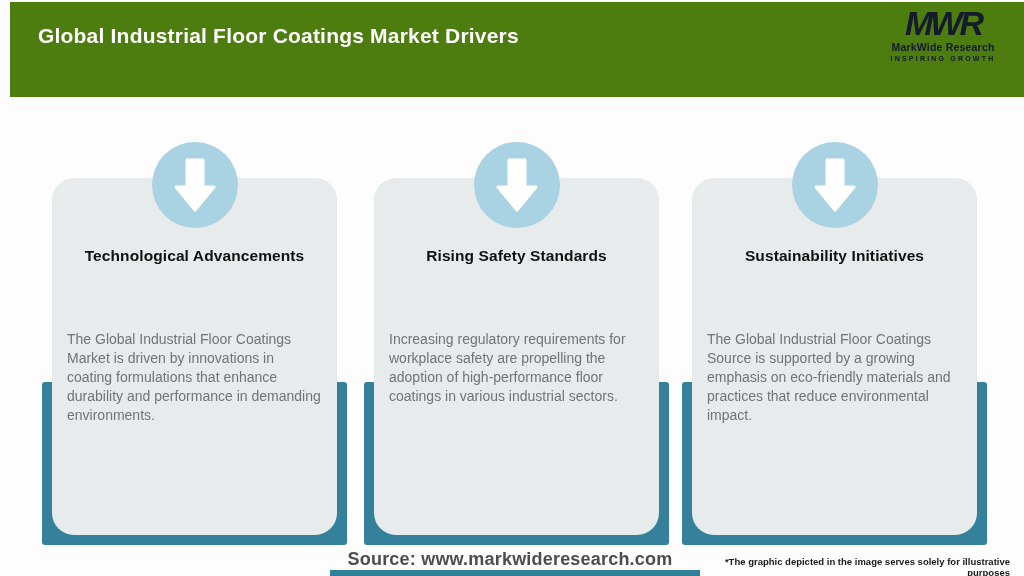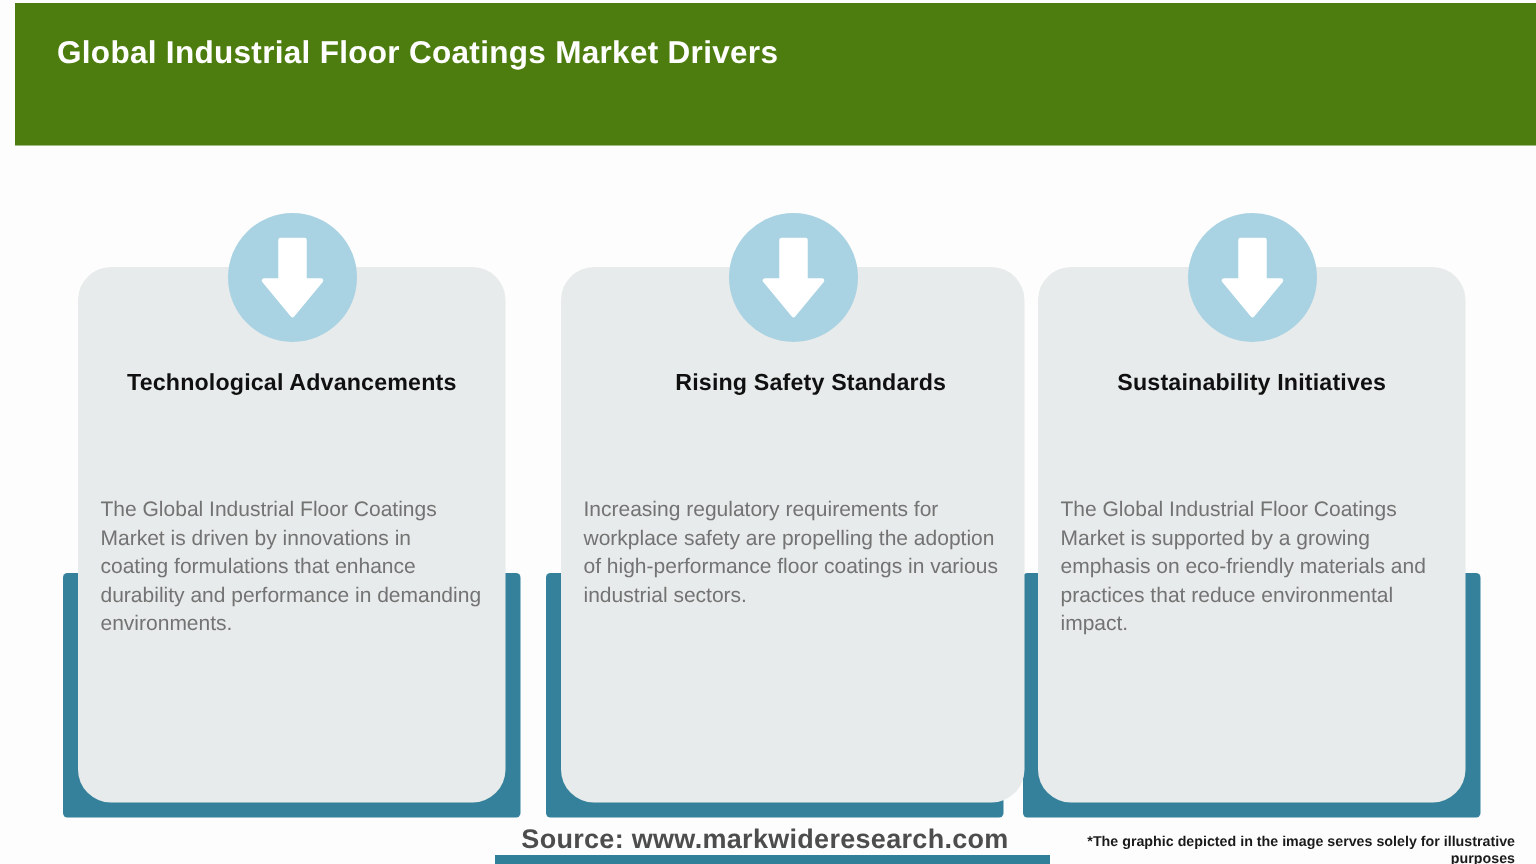--- a/index.html
+++ b/index.html
@@ -37,21 +37,21 @@
   }
   .backing.b1{left:42px;}
   .backing.b2{left:364px;}
   .backing.b3{left:682px;}
 
   .card{
     position:absolute;top:178px;height:357px;width:285px;
     background:#e8ebeb;border-radius:22px;
   }
   .card.c1{left:52px;}
-  .card.c2{left:374px;padding-left:24px;}
+  .card.c2{left:374px;}
   .card.c3{left:692px;}
 
   .circle{
     position:absolute;top:-36px;left:50%;transform:translateX(-50%);
     width:86px;height:86px;border-radius:50%;
     background:#a9d2e2;display:flex;align-items:center;justify-content:center;
   }
   .circle svg{display:block;margin-top:2px;}
 
   .card h2{
@@ -77,20 +77,25 @@
     font-size:9.5px;font-weight:600;color:#1a1a1a;
   }
 </style>
 </head>
 <body>
 
 <div class="page">
 
   <div class="header">
     <h1>Global Industrial Floor Coatings Market Drivers</h1>
+    <div class="logo">
+      <div class="logo-acronym">MWR</div>
+      <div class="logo-name">MarkWide Research</div>
+      <div class="logo-tagline">INSPIRING GROWTH</div>
+    </div>
   </div>
 
   <div class="backing b1"></div>
   <div class="backing b2"></div>
   <div class="backing b3"></div>
 
   <div class="card c1">
     <div class="circle">
       <svg width="46" height="58" viewBox="0 0 44 58">
         <g fill="#ffffff" stroke="#ffffff" stroke-width="3" stroke-linejoin="round">
@@ -119,20 +124,20 @@
   <div class="card c3">
     <div class="circle">
       <svg width="46" height="58" viewBox="0 0 44 58">
         <g fill="#ffffff" stroke="#ffffff" stroke-width="3" stroke-linejoin="round">
           <rect x="14" y="3" width="16" height="27"></rect>
           <polygon points="3,30 41,30 22,53"></polygon>
         </g>
       </svg>
     </div>
     <h2>Sustainability Initiatives</h2>
-    <p>The Global Industrial Floor Coatings Market is supported by a growing emphasis on eco-friendly materials and practices that reduce environmental impact.</p>
+    <p>The Global Industrial Floor Coatings Source is supported by a growing emphasis on eco-friendly materials and practices that reduce environmental impact.</p>
   </div>
 
   <div class="source">Source: www.markwideresearch.com</div>
   <div class="bottom-bar"></div>
   <div class="disclaimer">*The graphic depicted in the image serves solely for illustrative purposes</div>
 
 </div>
 
 </body></html>

